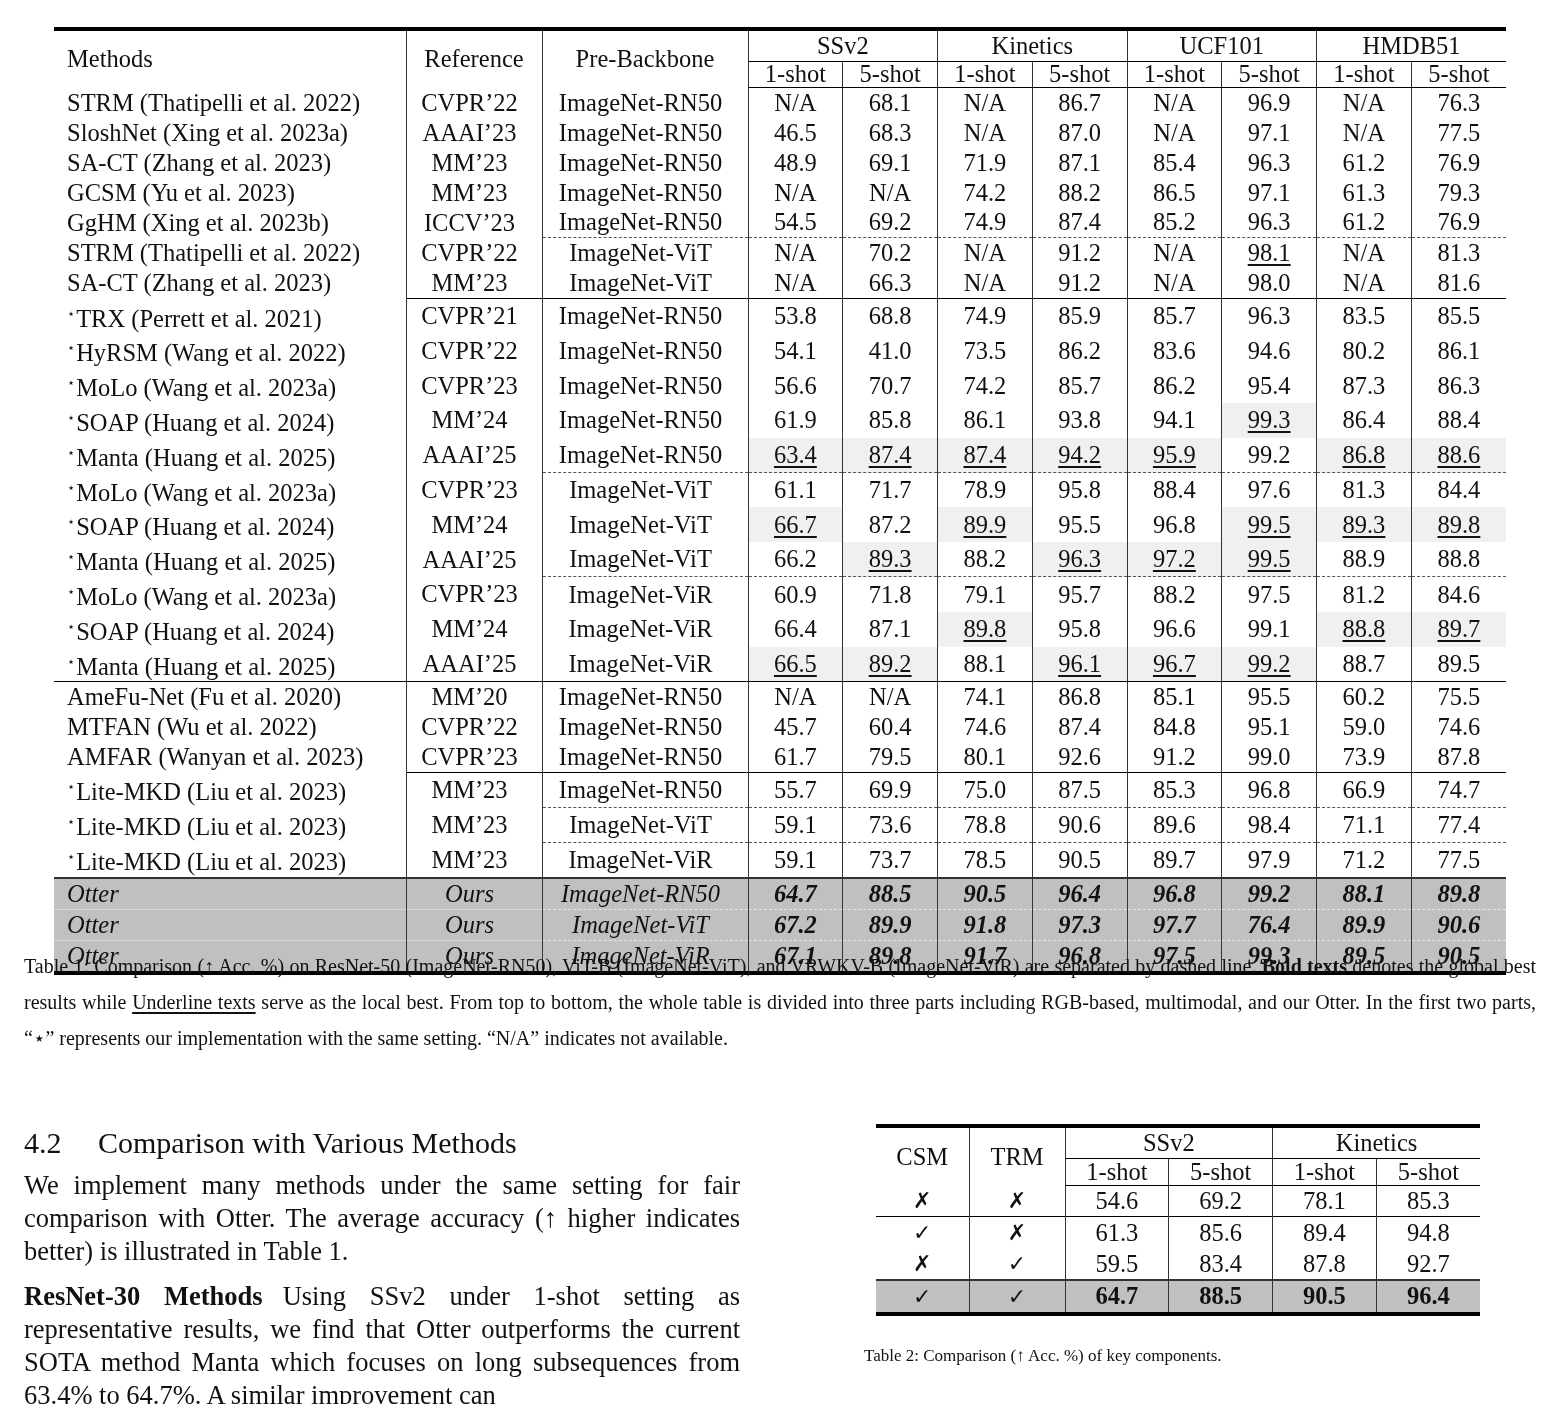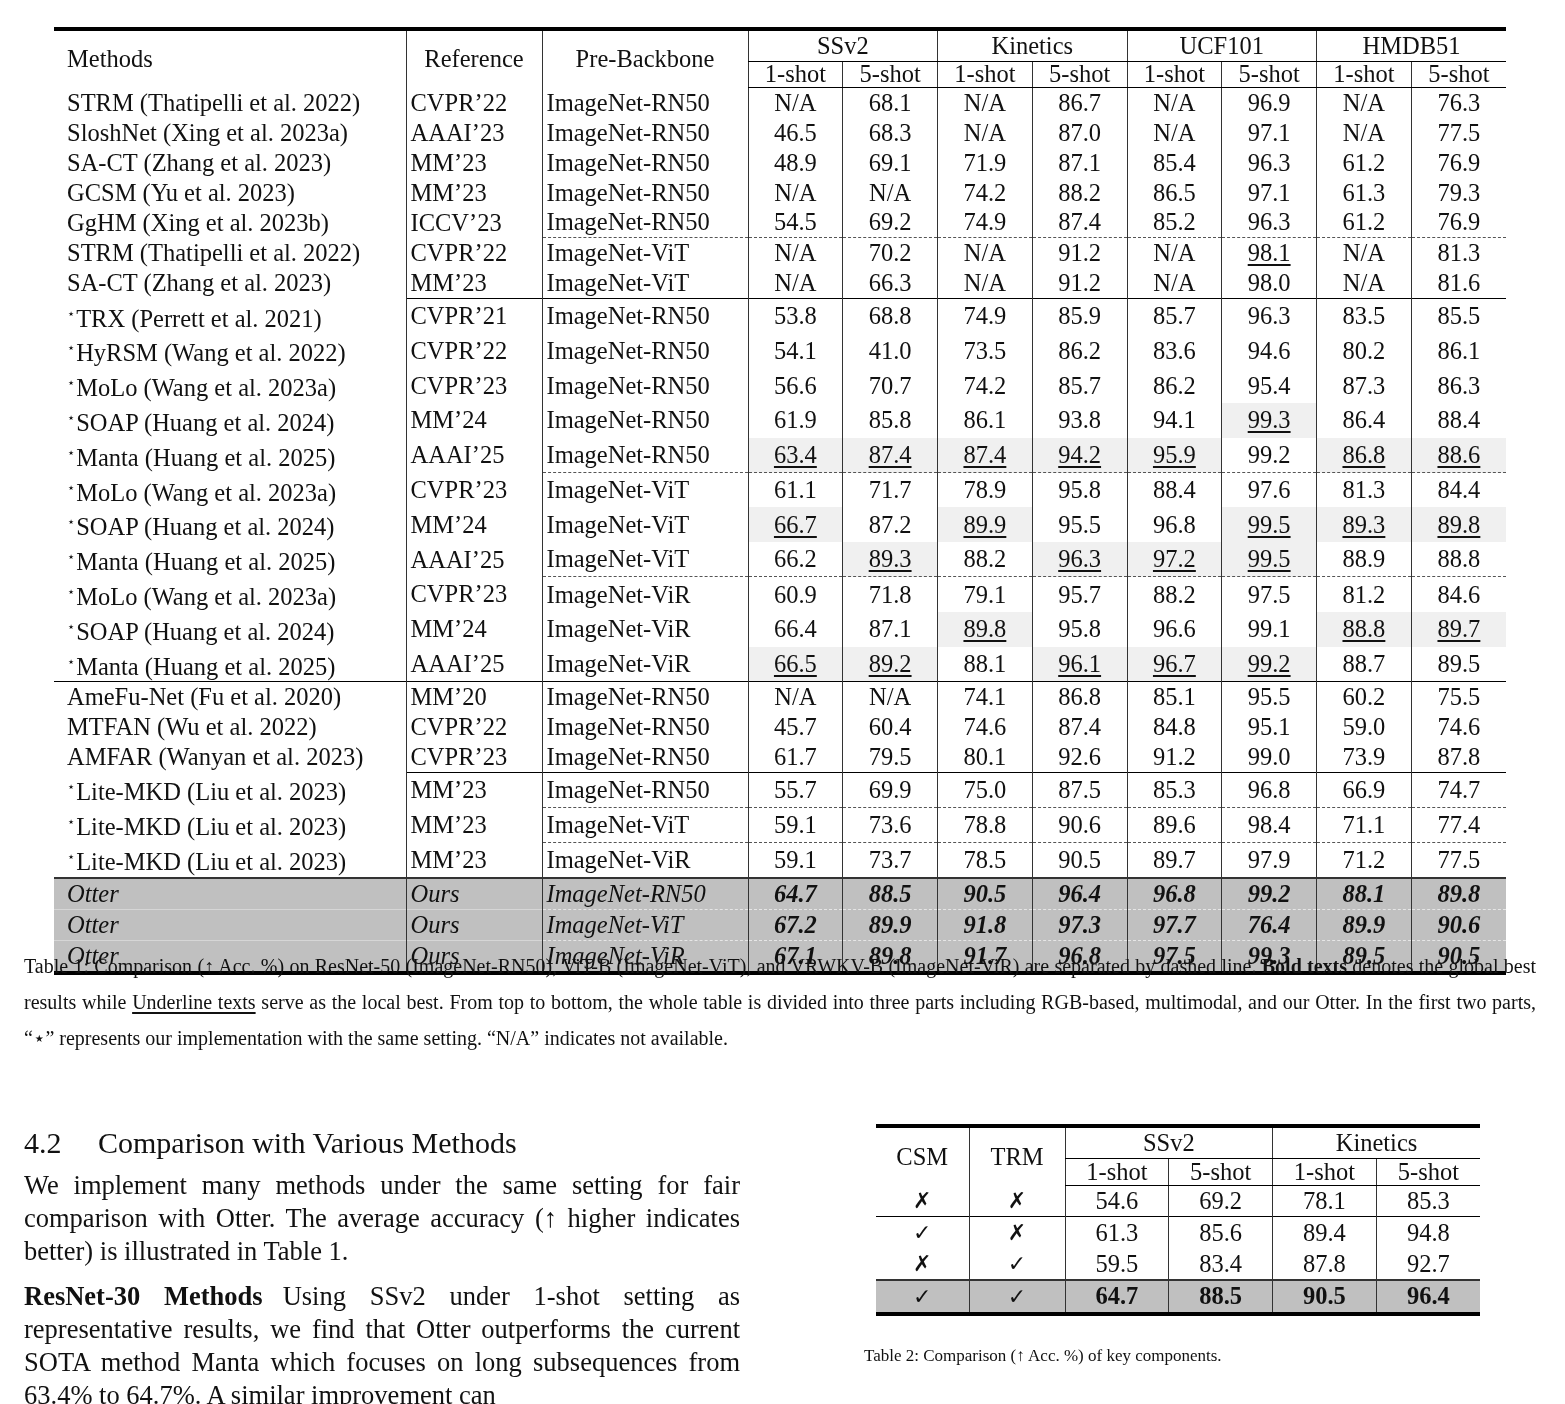--- a/index.html
+++ b/index.html
@@ -14,21 +14,21 @@
     font-size: 24.5px; line-height: 29.8px;
   }
   table.t1 col.c-method { width: 352px; }
   table.t1 col.c-ref { width: 136px; }
   table.t1 col.c-bb { width: 206px; }
   table.t1 col.c-num { width: 94.75px; }
   table.t1 th, table.t1 td { padding: 0 4px; white-space: nowrap; font-weight: normal; }
   table.t1 thead tr.h1 th { border-top: 4px solid #000; height: 29px; }
   table.t1 thead tr.h2 th { height: 25px; line-height: 24px; border-bottom: 1.5px solid #000; }
   table.t1 .left { text-align: left; padding-left: 13px; }
-  table.t1 .right { text-align: left; padding-right: 13px; }
+  table.t1 .right { text-align: center; padding-right: 13px; }
   table.t1 .center { text-align: center; }
   table.t1 .vl { border-left: 1.5px solid #333; }
   table.t1 .dsub { border-bottom: 1.5px solid #000; }
   table.t1 tbody td { height: 29.9px; }
   table.t1 tr.solid-top td.sep { border-top: 1.5px solid #000; }
   table.t1 tr.solid-top-all td { border-top: 1.5px solid #000; }
   table.t1 tr.dash-top td.sep { border-top: 1.5px dashed #555; }
   table.t1 tr.otter td { background: #c0c0c0; font-style: italic; }
   table.t1 tr.otter.first td { border-top: 2px solid #333; }
   table.t1 tr.otter.dash td { border-top: 1px dashed #e6e6e6; }

